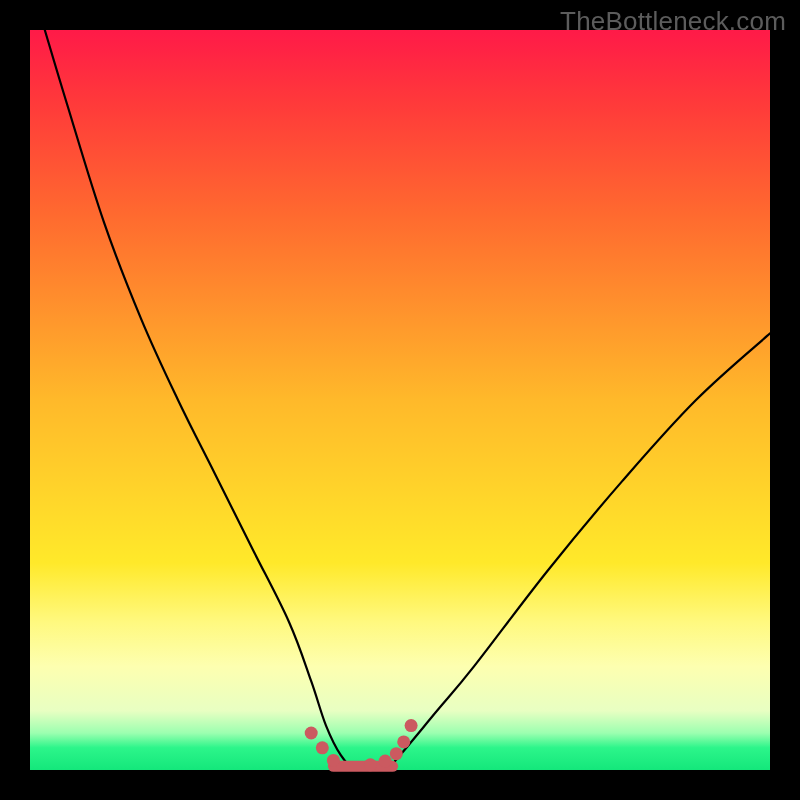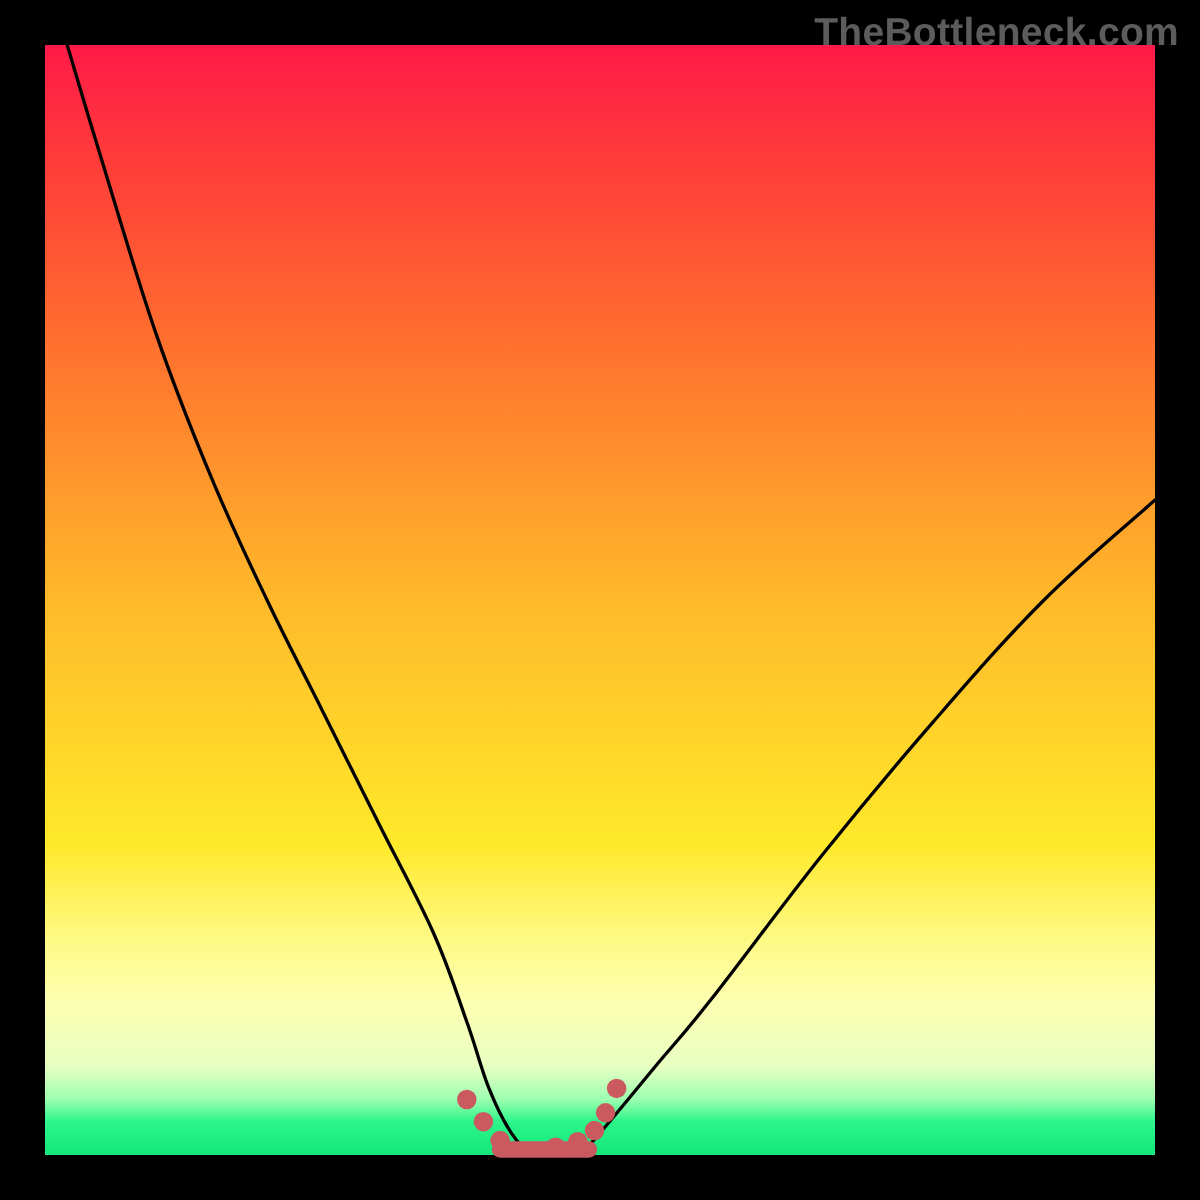--- a/index.html
+++ b/index.html
@@ -39,21 +39,21 @@
       #2cf58a 97%,
       #14e77b 100%
     );
   }
   .watermark {
     position: absolute;
     top: 6px;
     right: 14px;
     color: #5c5c5c;
     font-size: 26px;
-    font-weight: 700;
+    font-weight: 400;
     letter-spacing: 0.2px;
     user-select: none;
   }
   svg.curve {
     position: absolute;
     left: 0;
     top: 0;
     width: 740px;
     height: 740px;
     overflow: visible;

